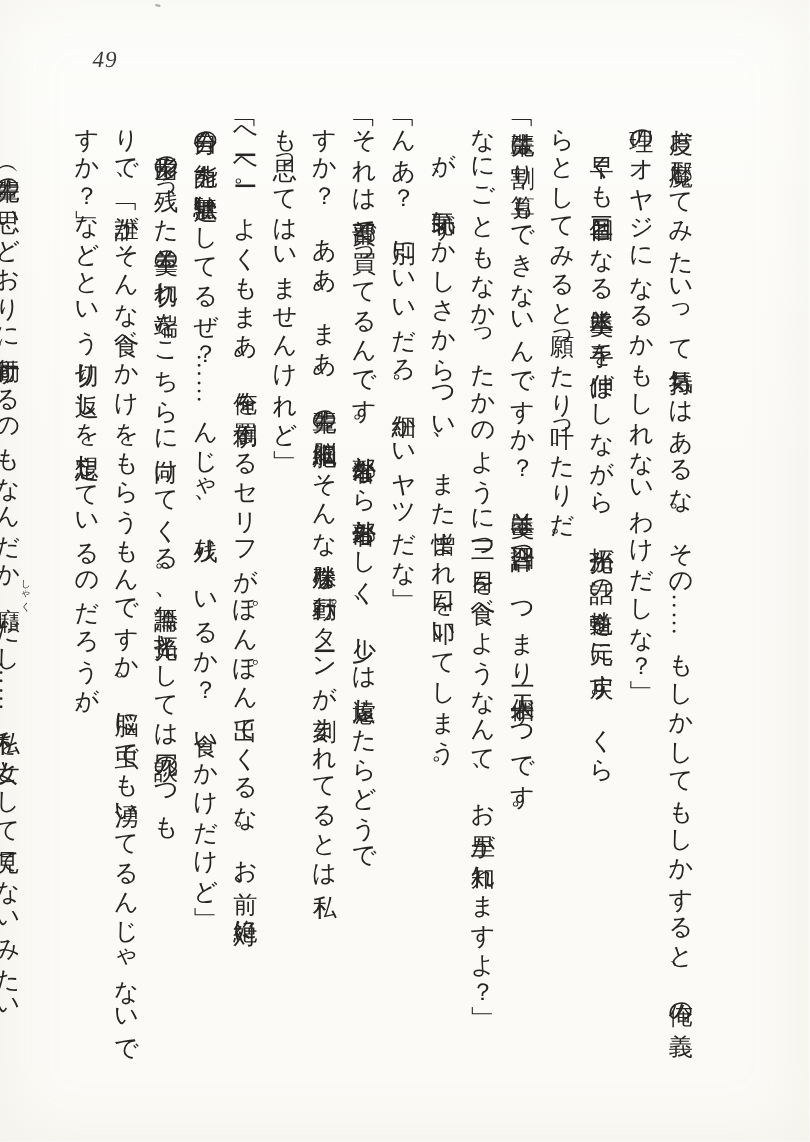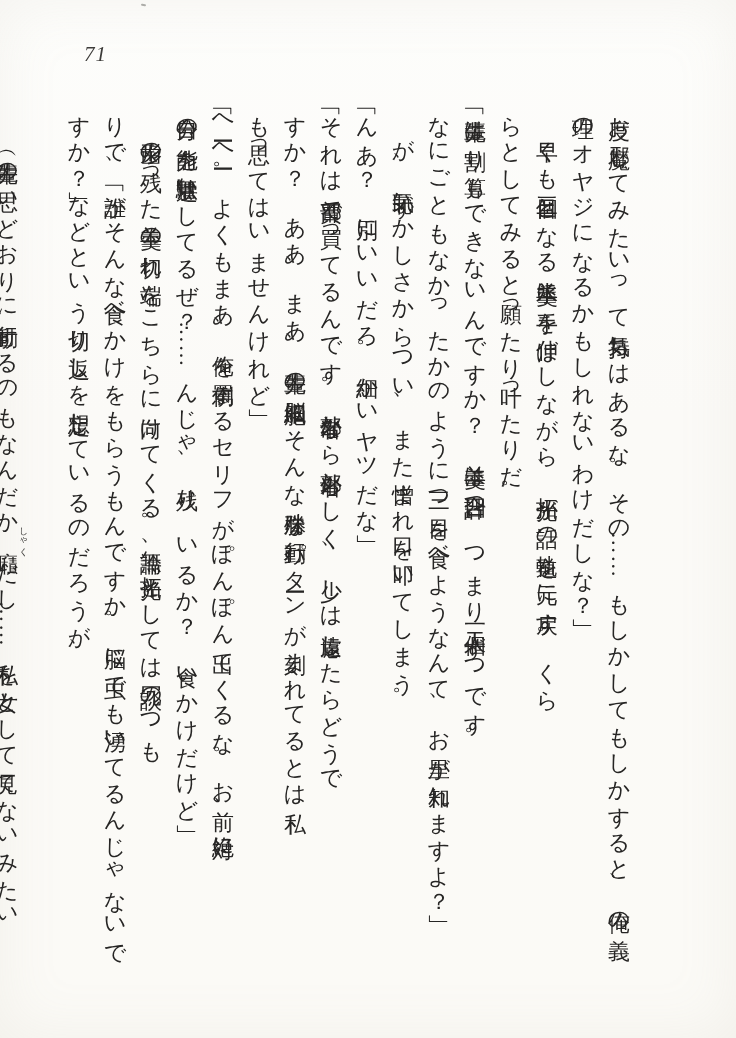--- a/index.html
+++ b/index.html
@@ -68,21 +68,21 @@
     font-family: "Liberation Serif", "DejaVu Serif", serif;
   }
 </style>
 </head>
 <body>
 
 <div class="book-page">
 
   <div class="scan-artifact"></div>
 
-  <div class="page-number">71</div>
+  <div class="page-number">49</div>
 
   <div class="text-body">
     <p class="text-column">度お邪魔してみたいって気持ちはあるな。その……もしかしてもしかすると、俺の義</p>
     <p class="text-column">理のオヤジになるかもしれないわけだしな？」</p>
     <p class="text-column">　早くも三個目となる水羊羹に手を伸ばしながら、拓光が話の軌道を元に戻す。くら</p>
     <p class="text-column">らとしてみると願ったり叶ったりだ。</p>
     <p class="text-column">「先輩は割り算もできないんですか？　羊羹は合計四つ、つまり一人二個ずつです。</p>
     <p class="text-column">なにごともなかったかのように三つ目を食べようなんて、お里が知れますよ？」</p>
     <p class="text-column">　が、気恥ずかしさからつい、また憎まれ口を叩いてしまう。</p>
     <p class="text-column">「んあ？　別にいいだろ。細かいヤツだな」</p>

